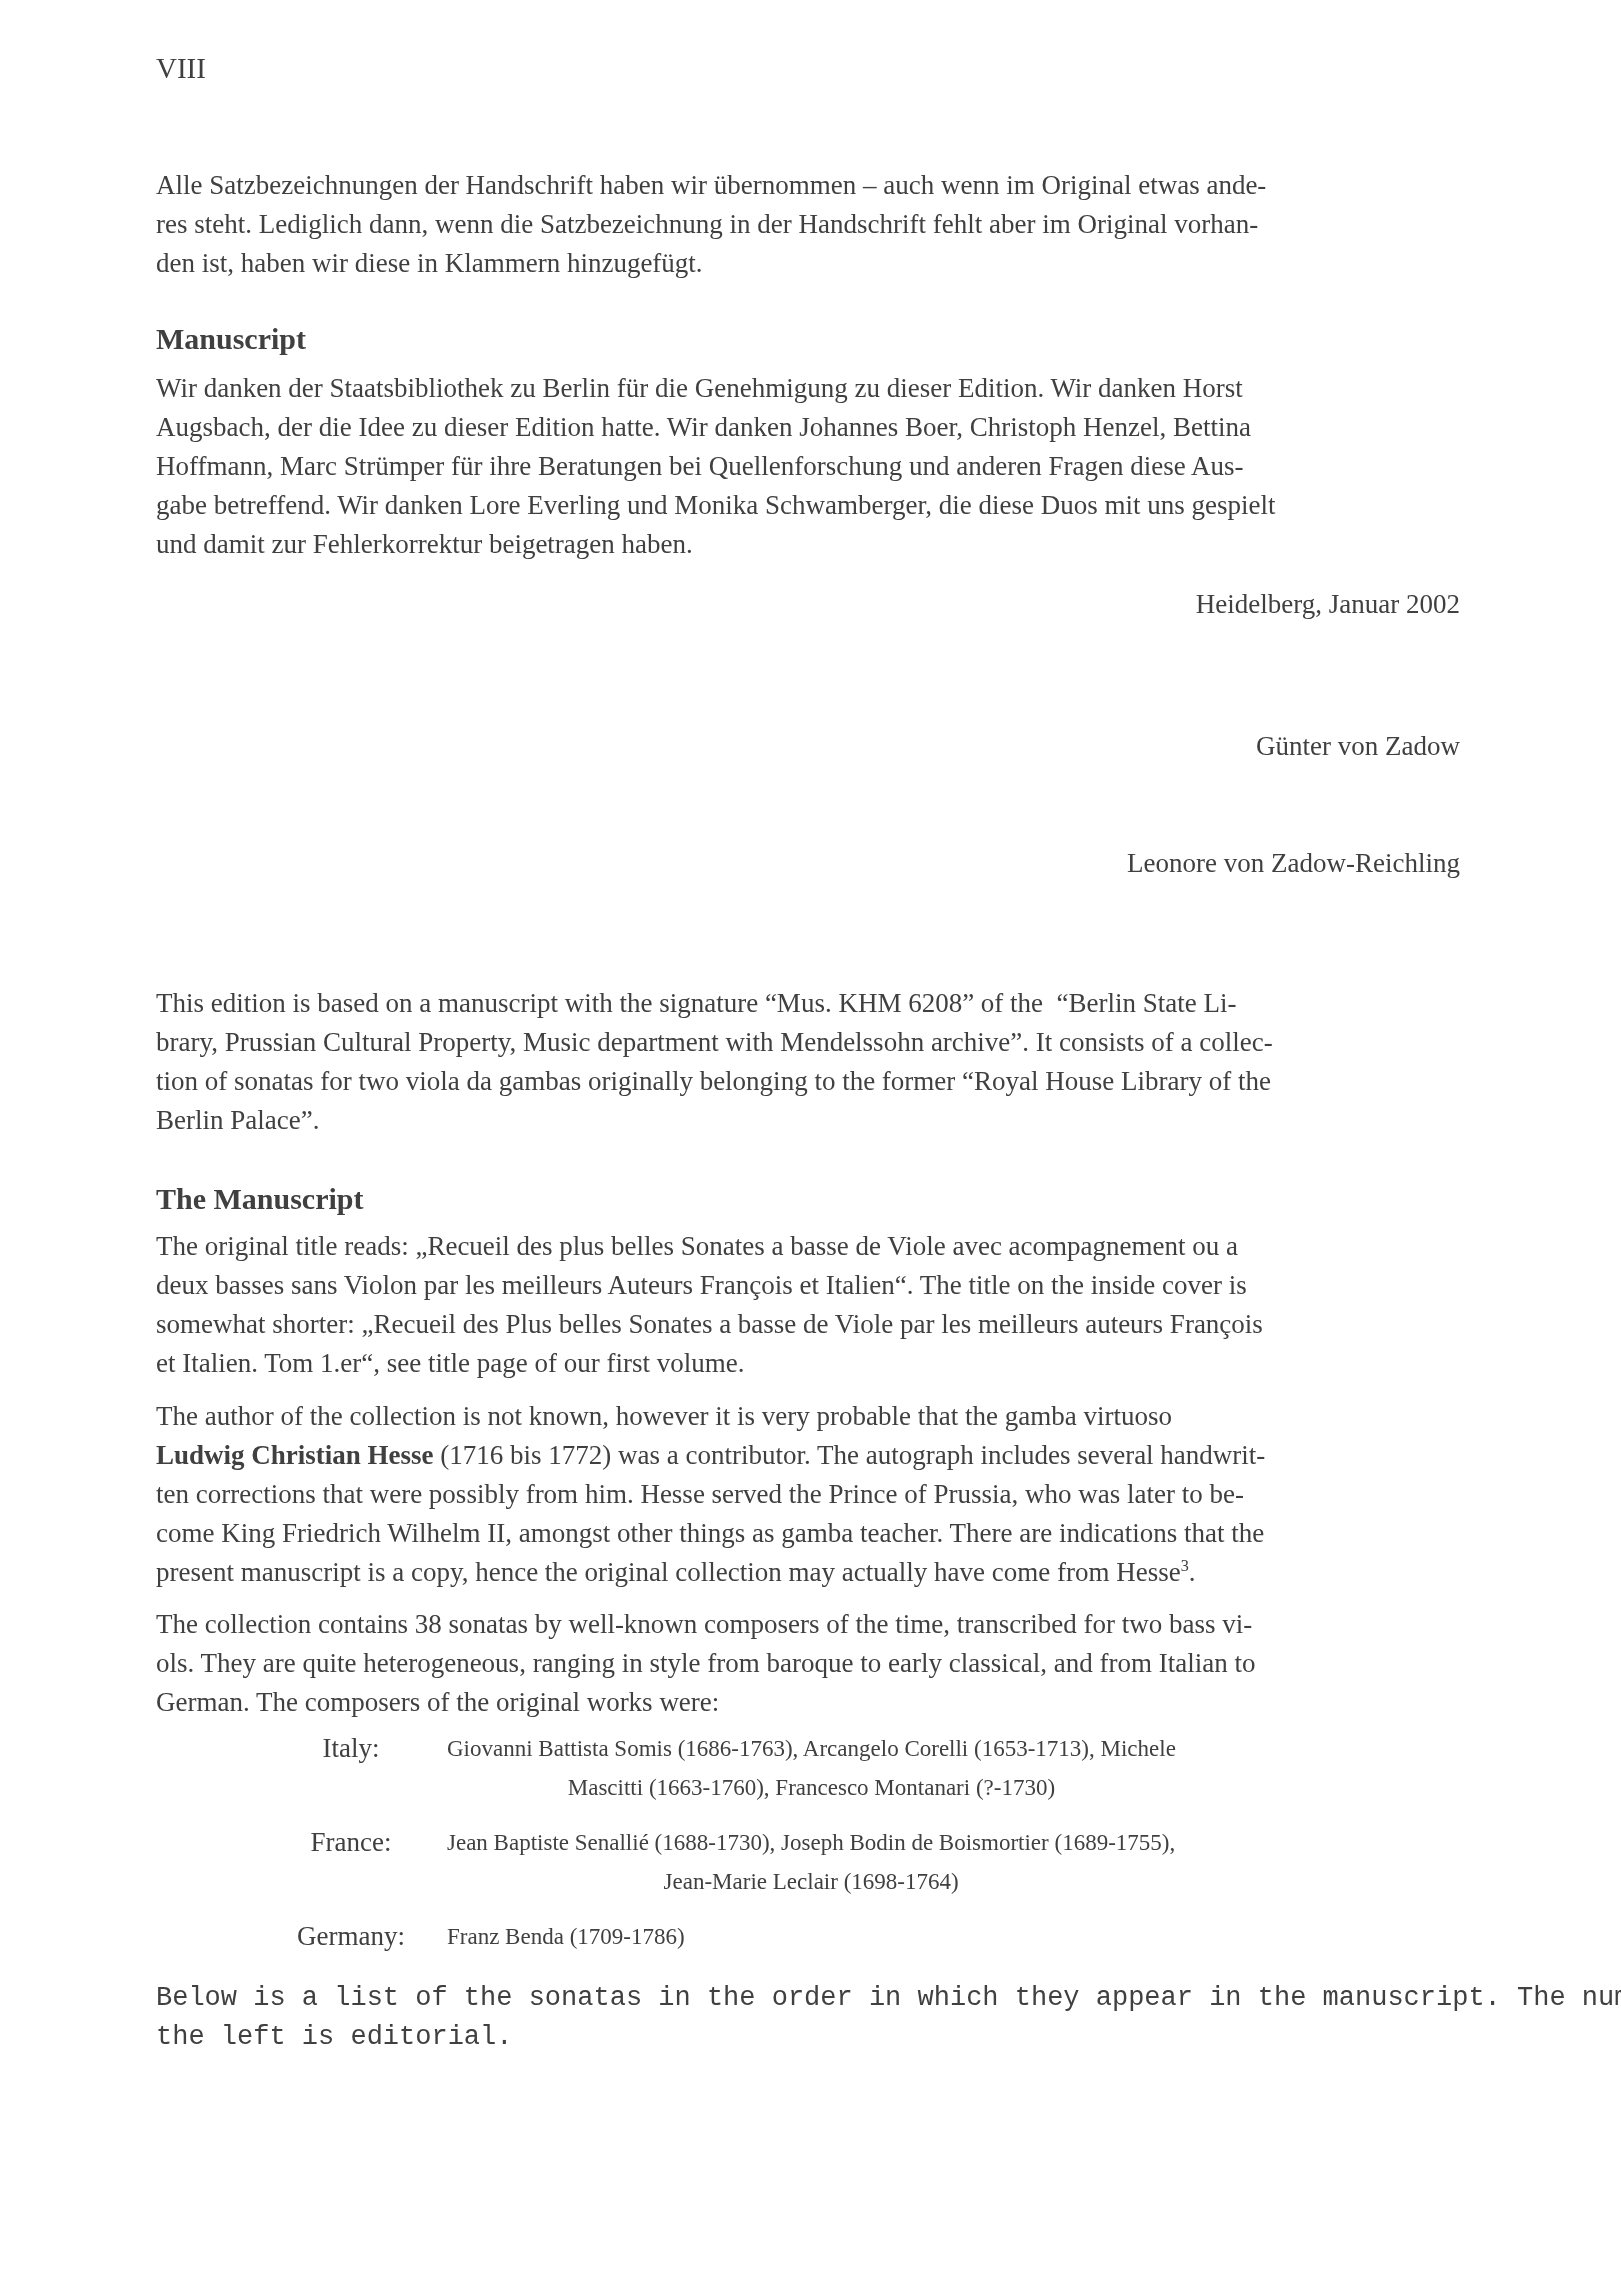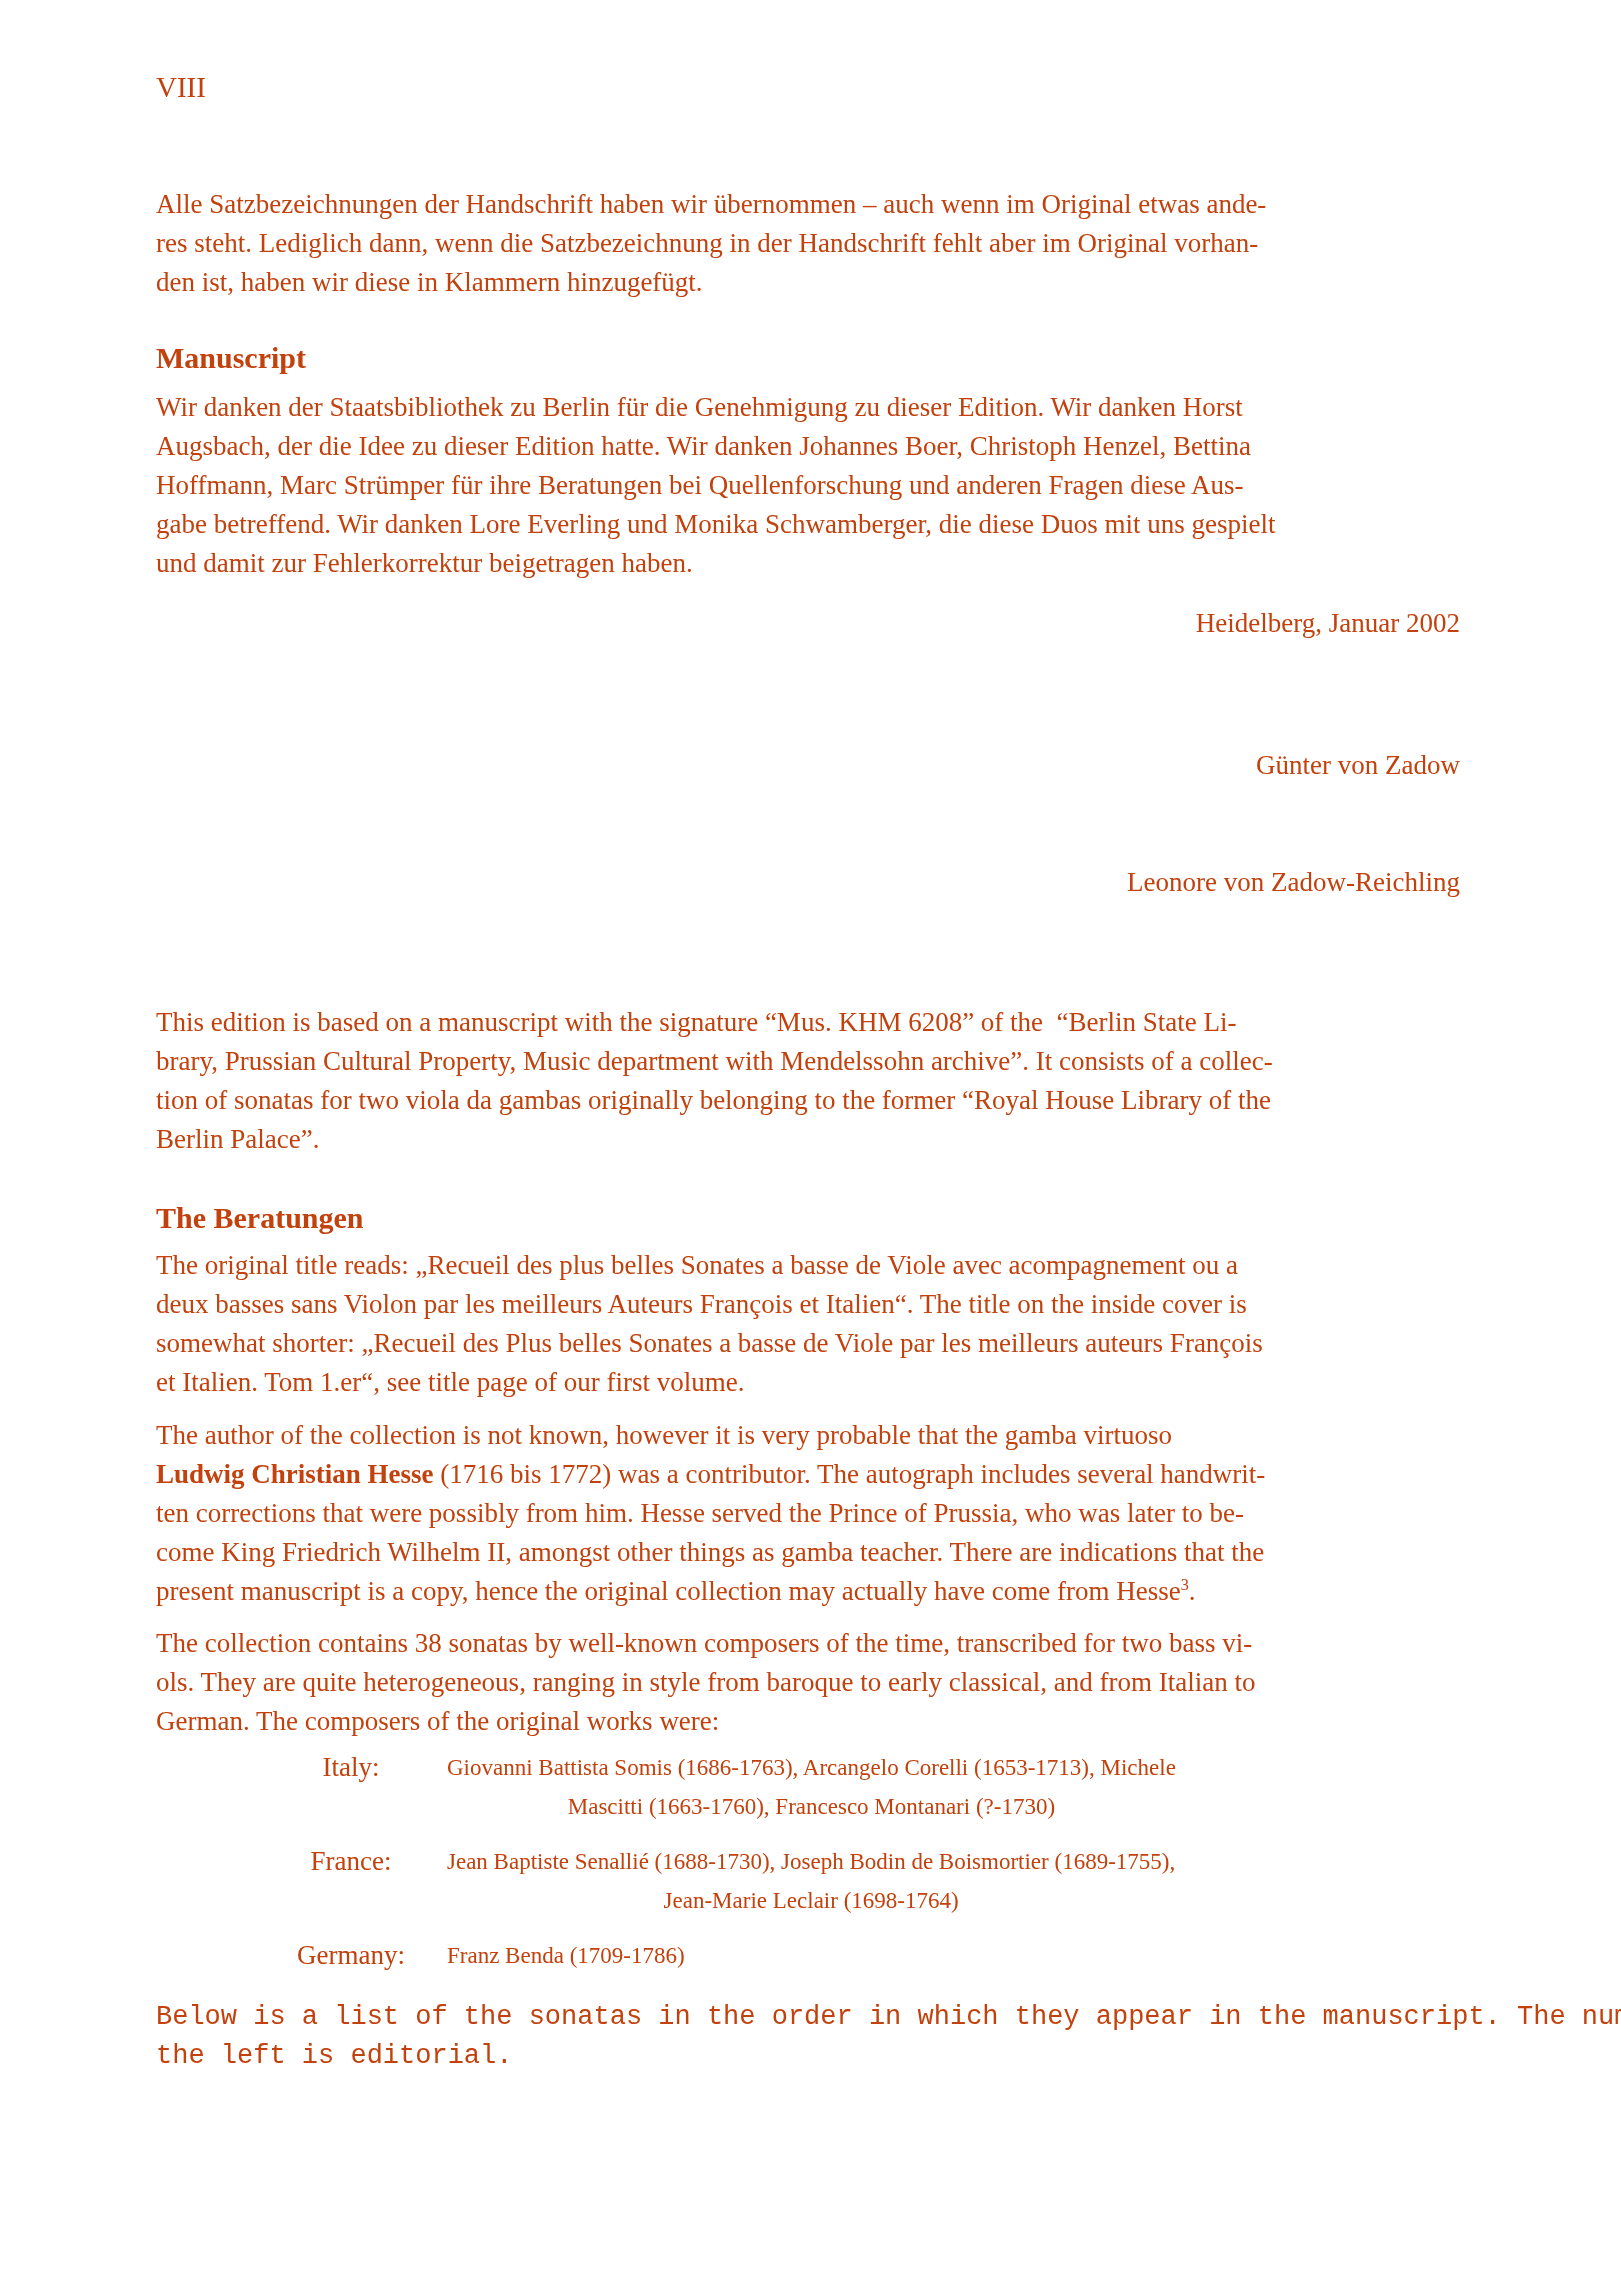--- a/index.html
+++ b/index.html
@@ -2,23 +2,23 @@
 <html style="font-size:14.3px"><head>
 <meta charset="utf-8">
 <style>
   html, body { margin: 0; padding: 0; background: #ffffff; }
   .page {
     position: relative;
     width: 1621px;
     height: 2293px;
     background: #ffffff;
     box-sizing: border-box;
-    padding: 71px 161px 0 156px;
+    padding: 52px 161px 0 156px;
     font-family: "Liberation Serif", "DejaVu Serif", serif;
-    color: #c2410c;
+    color: #404040;
     overflow: hidden;
   }
   .page-number {
     font-size: 29px;
     line-height: 32px;
     white-space: pre;
   }
   .par {
     margin: 0;
     font-size: 27px;
@@ -98,21 +98,21 @@
     <div>Günter von Zadow</div>
     <div>Leonore von Zadow-Reichling</div>
   </div>
 
 
   <p class="par par-intro">This edition is based on a manuscript with the signature “Mus. KHM 6208” of the  “Berlin State Li-
 brary, Prussian Cultural Property, Music department with Mendelssohn archive”. It consists of a collec-
 tion of sonatas for two viola da gambas originally belonging to the former “Royal House Library of the
 Berlin Palace”.</p>
 
-  <h3 class="h-small h-manuscript">The Beratungen</h3>
+  <h3 class="h-small h-manuscript">The Manuscript</h3>
 
   <p class="par par-title">The original title reads: „Recueil des plus belles Sonates a basse de Viole avec acompagnement ou a
 deux basses sans Violon par les meilleurs Auteurs François et Italien“. The title on the inside cover is
 somewhat shorter: „Recueil des Plus belles Sonates a basse de Viole par les meilleurs auteurs François
 et Italien. Tom 1.er“, see title page of our first volume.</p>
 
   <p class="par par-author"><span>The author of the collection is not known, however it is very probable that the gamba virtuoso
 </span><b>Ludwig Christian Hesse</b><span> (1716 bis 1772) was a contributor. The autograph includes several handwrit-
 ten corrections that were possibly from him. Hesse served the Prince of Prussia, who was later to be-
 come King Friedrich Wilhelm II, amongst other things as gamba teacher. There are indications that the

